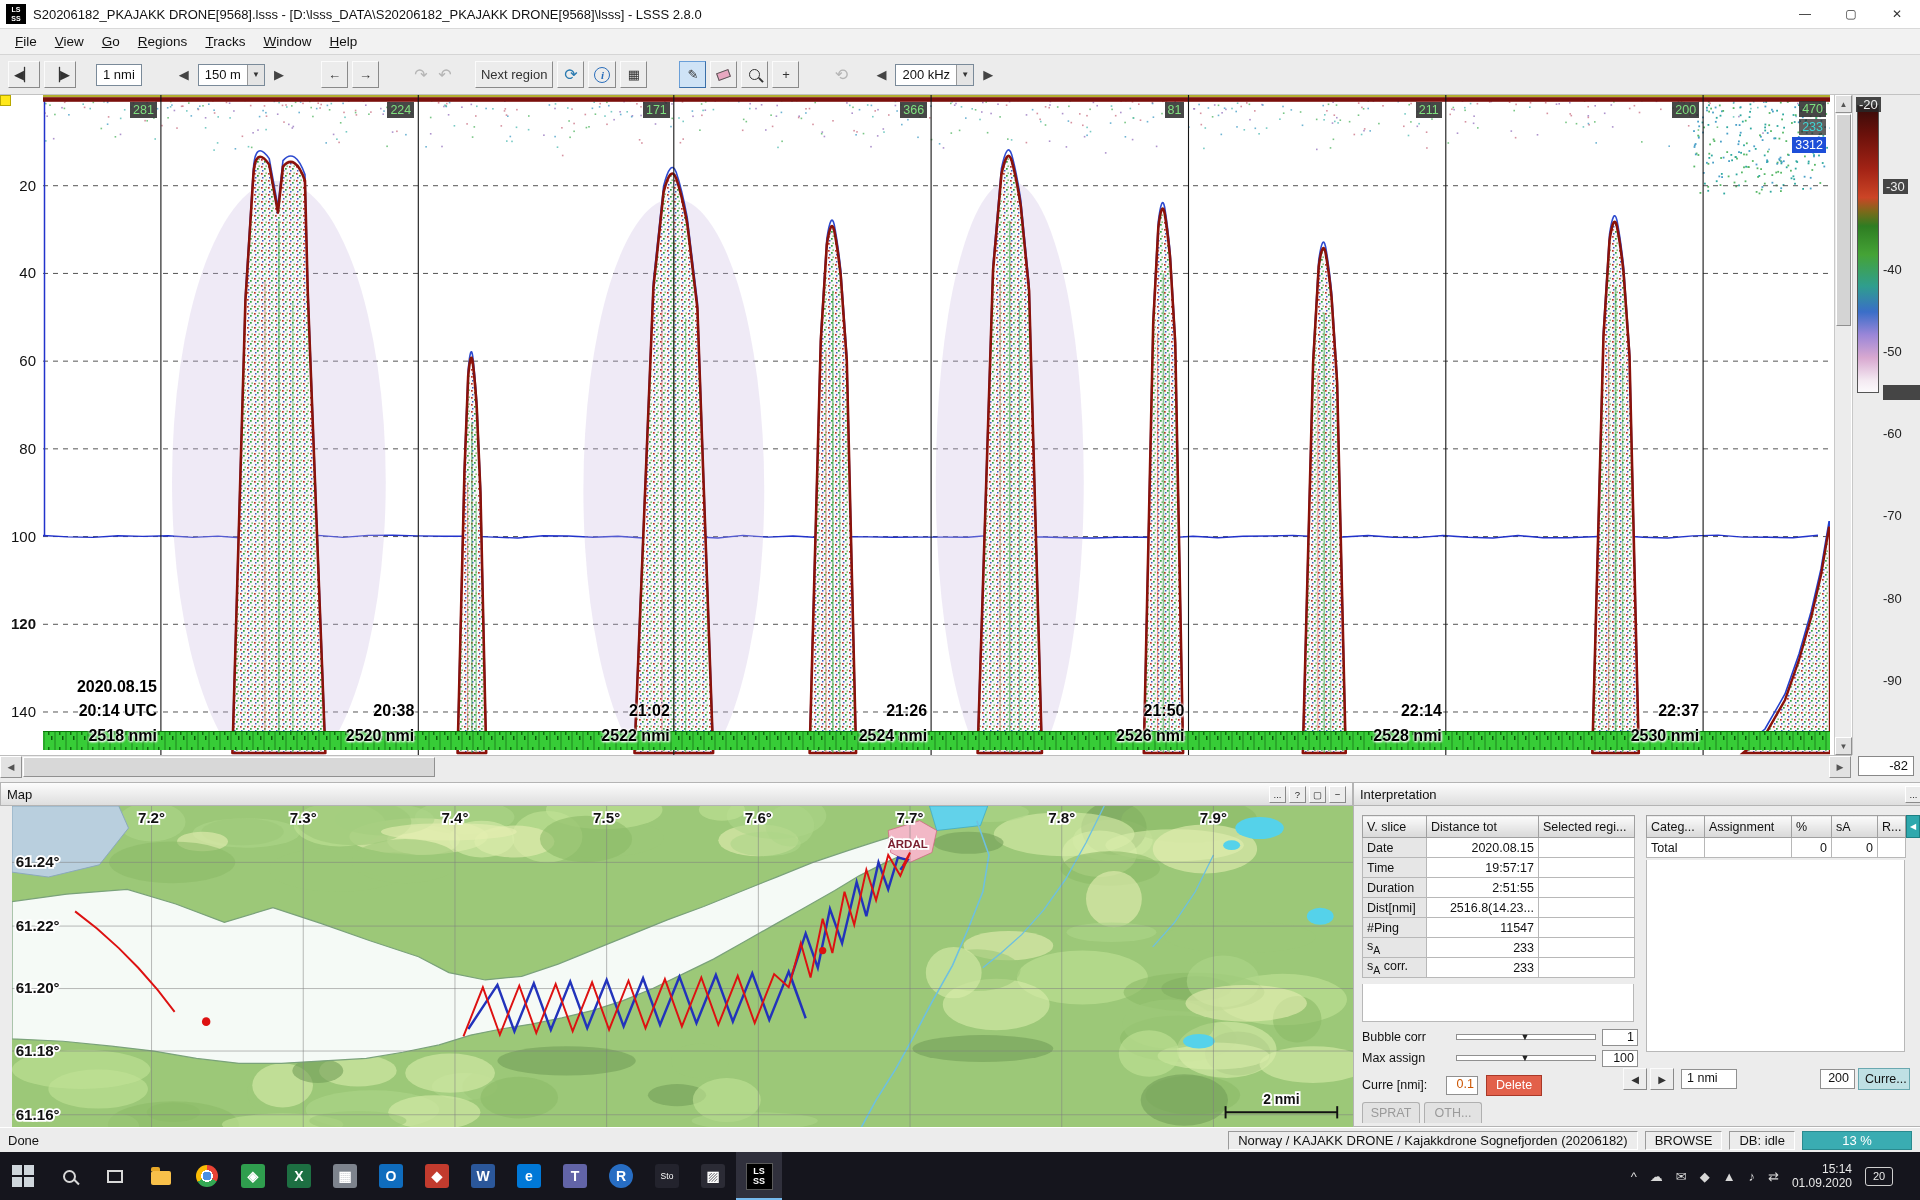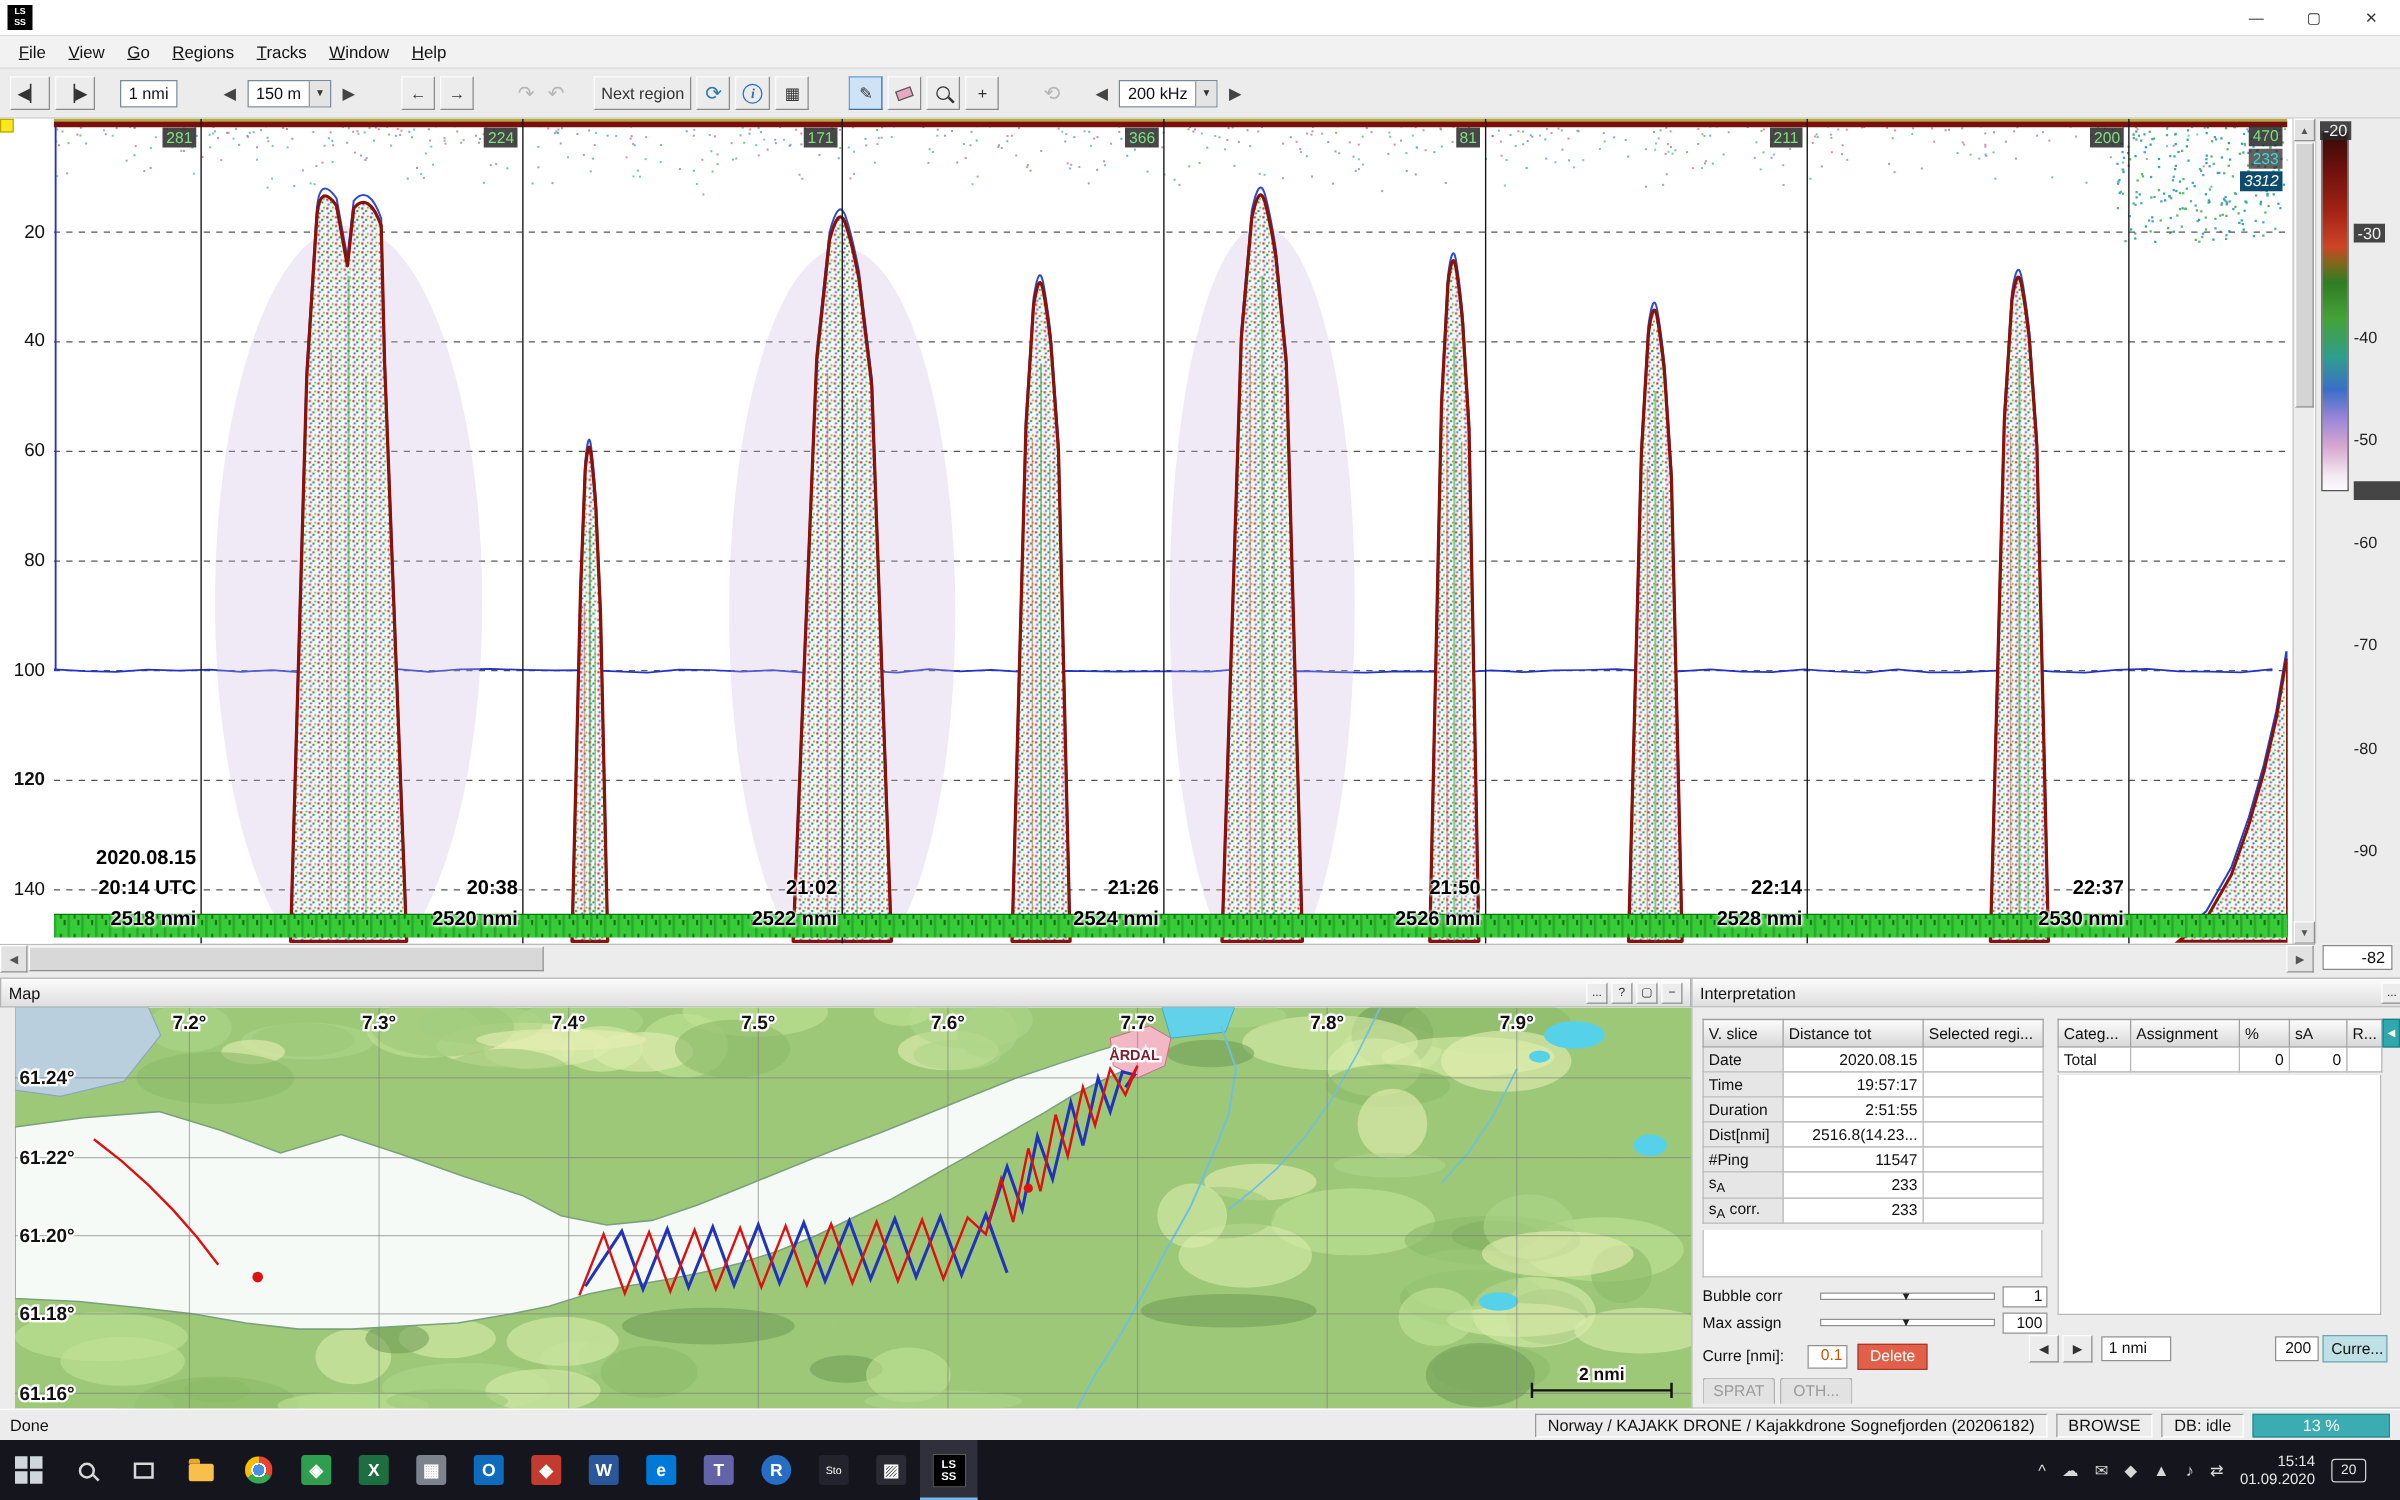--- a/index.html
+++ b/index.html
@@ -42,21 +42,21 @@
 .depth-axis{position:absolute;left:0;top:0;width:42px;height:660px;background:#fff;z-index:2;}
 .depth-lbl{position:absolute;right:6px;font-size:15px;color:#111;}
 .echo-plot{position:absolute;left:43px;top:0;width:1787px;height:660px;}
 .echo-plot svg{position:absolute;left:0;top:0;width:1787px;height:660px;}
 #echoOverlay{position:absolute;left:0;top:0;width:1787px;height:660px;pointer-events:none;z-index:3;}
 .region-badge{position:absolute;background:rgba(45,45,45,.88);color:#7fe07f;font-size:12.5px;padding:0 3px;line-height:16px;}
 .time-lbl{position:absolute;font-weight:bold;font-size:16px;color:#000;text-shadow:0 0 3px #fff,0 0 3px #fff,1px 1px 2px #fff;white-space:nowrap;}
 .corner-badge{position:absolute;right:4px;font-size:12.5px;padding:0 3px;line-height:16px;}
 .cb-dark{background:rgba(45,45,45,.88);color:#7fe07f;}
 .cb-teal-txt{background:rgba(45,45,45,.75);color:#3fd6d6;}
-.cb-teal{background:#0c4a6e;color:#fff;font-style:italic;}
+.cb-teal{background:#1d4ed8;color:#fff;}
 .vscroll{position:absolute;left:1834px;top:0;width:17px;height:660px;background:#ececec;border-left:1px solid #c8c8c8;}
 .sb-btn{position:absolute;left:0;width:17px;height:18px;background:#e2e2e2;border:1px solid;border-color:#fff #909090 #909090 #fff;font-size:8px;color:#555;display:flex;align-items:center;justify-content:center;}
 .vthumb{position:absolute;left:1px;top:19px;width:15px;height:212px;background:#d4d4d4;border:1px solid;border-color:#fff #909090 #909090 #fff;}
 .color-col{position:absolute;left:1852px;top:0;width:68px;height:660px;background:#ececec;border-left:1px solid #c8c8c8;}
 .cbar{position:absolute;left:4px;top:10px;width:22px;height:288px;border:1px solid #555;
 background:linear-gradient(to bottom,#350b09 0%,#6b110b 10%,#a22315 22%,#cc4526 32%,#7a6a1a 37%,#2e7d22 42%,#45a336 52%,#2f9e8e 63%,#3a6ec8 72%,#9a86d8 80%,#d8a8d0 88%,#f4eaf2 96%,#fcfafc 100%);}
 .cbar-lbl{position:absolute;font-size:13px;color:#222;}
 .cbar-lbl.badge{background:rgba(40,40,40,.85);color:#efefef;padding:0 3px;}
 .hscroll-row{position:absolute;top:755px;left:0;width:1852px;height:22px;background:#ececec;border-top:1px solid #bdbdbd;}
 .hbtn{position:absolute;top:0;width:22px;height:22px;background:#e2e2e2;border:1px solid;border-color:#fff #909090 #909090 #fff;font-size:9px;color:#555;display:flex;align-items:center;justify-content:center;}
@@ -129,20 +129,21 @@
 </head>
 <body>
 
 <div id="root">
 
   <div class="titlebar">
     <div class="app-icon">
       <span>LS</span>
       <span>SS</span>
     </div>
+    <div class="title-text">S20206182_PKAJAKK DRONE[9568].lsss - [D:\lsss_DATA\S20206182_PKAJAKK DRONE[9568]\lsss] - LSSS 2.8.0</div>
     <div class="win-btns">
       <div class="win-btn">—</div>
       <div class="win-btn">▢</div>
       <div class="win-btn">✕</div>
     </div>
   </div>
 
   <div class="menubar" id="menubar">
       <span class="menu-item"><u>F</u>ile</span>
       <span class="menu-item"><u>V</u>iew</span>

